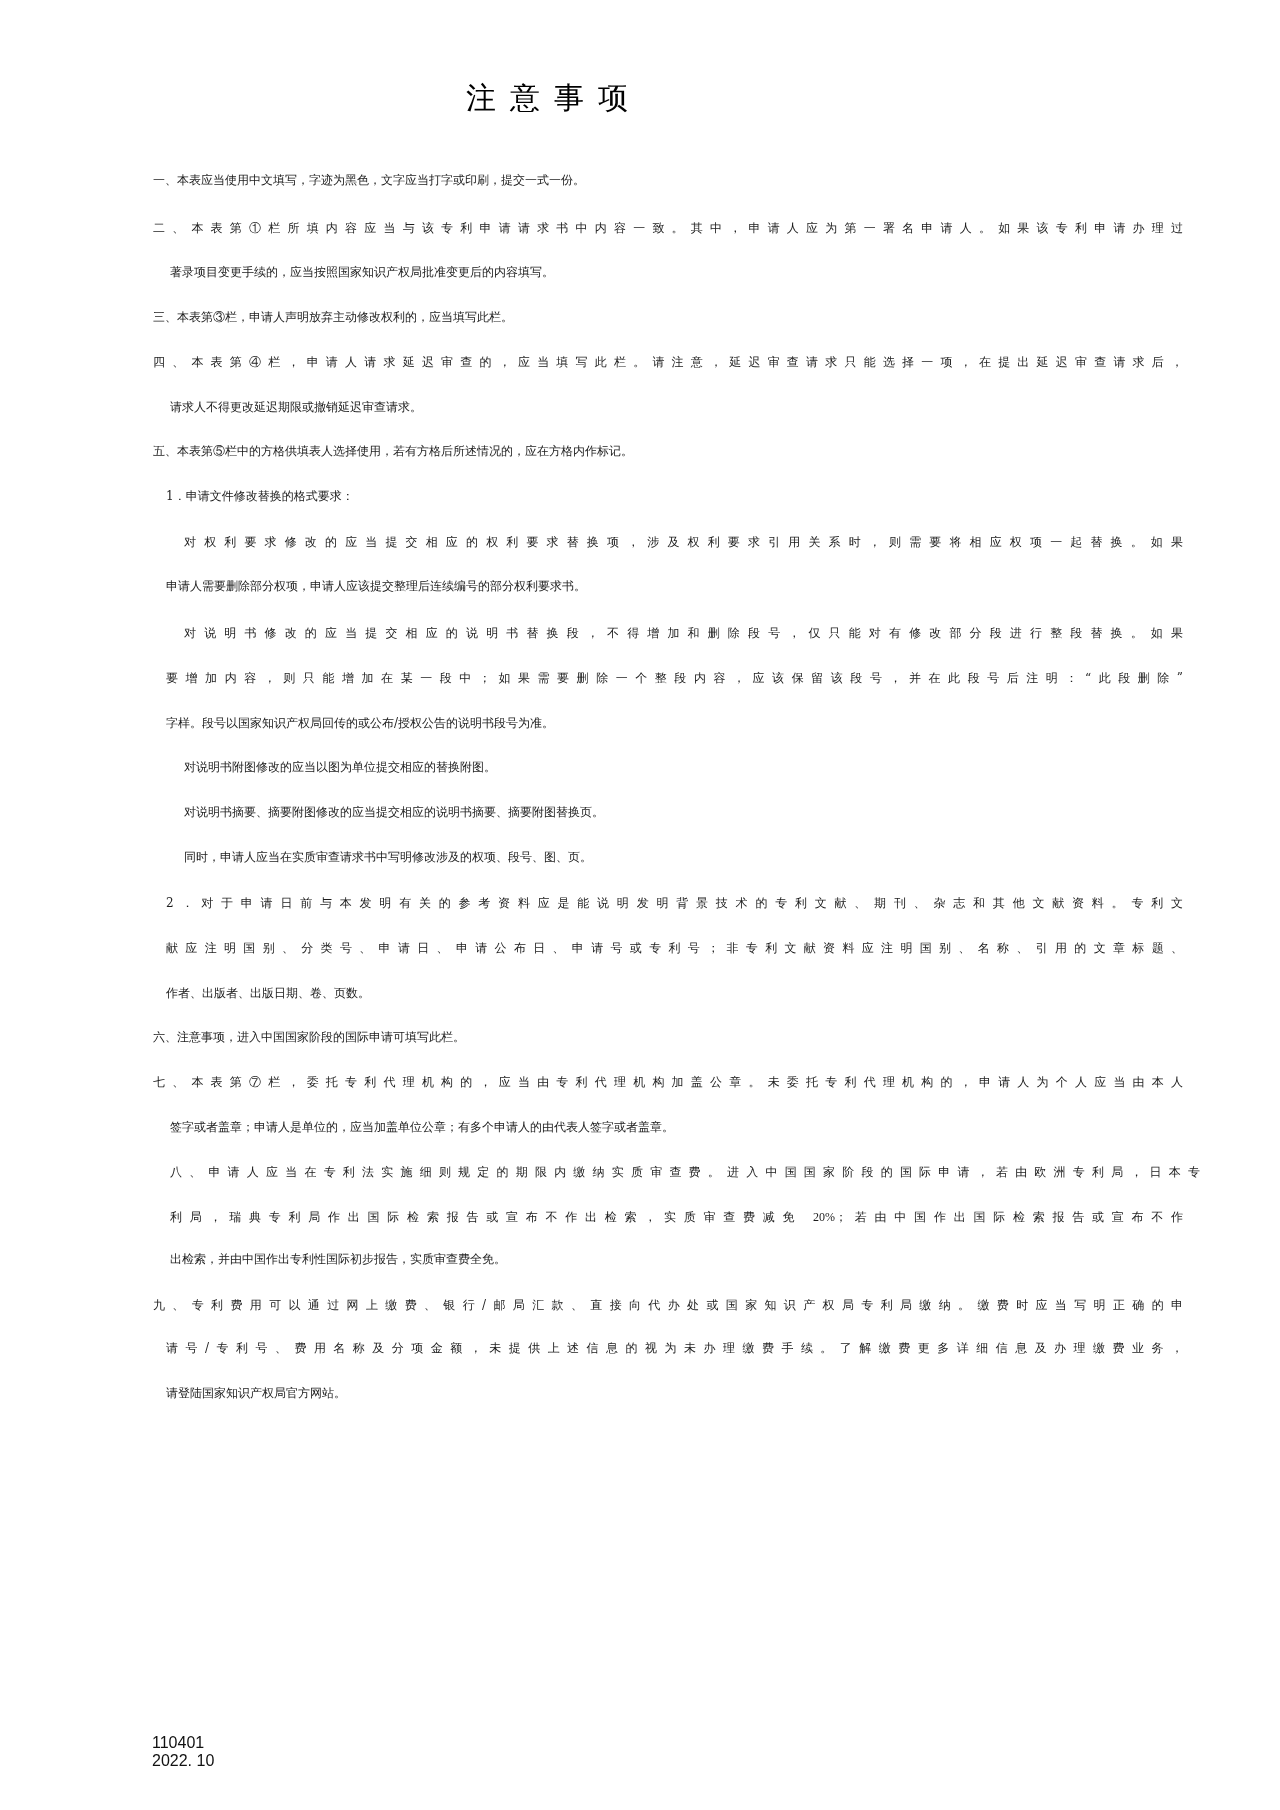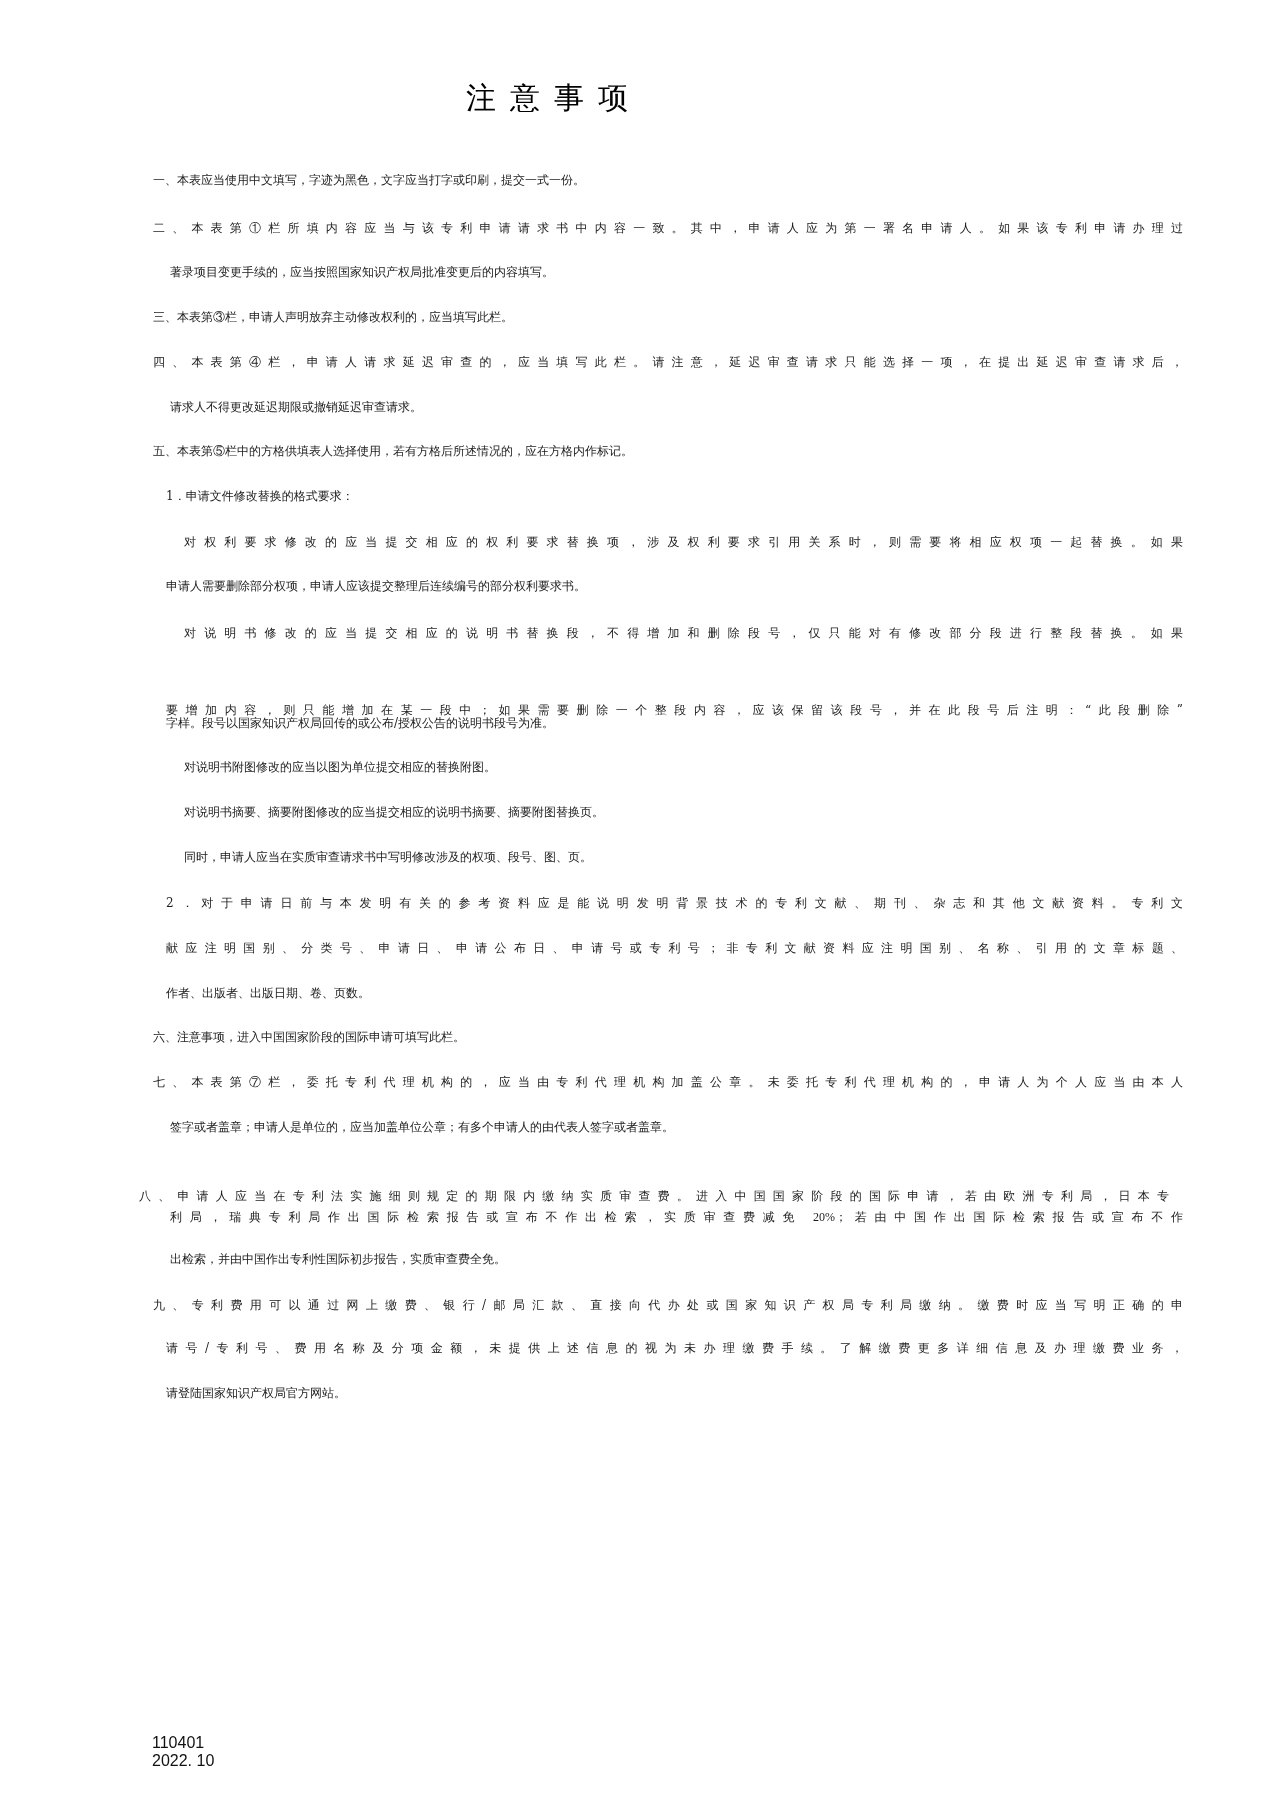--- a/index.html
+++ b/index.html
@@ -29,35 +29,35 @@
   <div class="line" style="top:305px;left:153px;">三、本表第③栏，申请人声明放弃主动修改权利的，应当填写此栏。</div>
 
   <div class="line just" style="top:350px;left:153px;width:1030px;">四、本表第④栏，申请人请求延迟审查的，应当填写此栏。请注意，延迟审查请求只能选择一项，在提出延迟审查请求后，</div>
   <div class="line" style="top:395px;left:170px;">请求人不得更改延迟期限或撤销延迟审查请求。</div>
 
   <div class="line" style="top:439px;left:153px;">五、本表第⑤栏中的方格供填表人选择使用，若有方格后所述情况的，应在方格内作标记。</div>
   <div class="line" style="top:484px;left:166px;">1．申请文件修改替换的格式要求：</div>
   <div class="line just" style="top:530px;left:184px;width:999px;">对权利要求修改的应当提交相应的权利要求替换项，涉及权利要求引用关系时，则需要将相应权项一起替换。如果</div>
   <div class="line" style="top:574px;left:166px;">申请人需要删除部分权项，申请人应该提交整理后连续编号的部分权利要求书。</div>
   <div class="line just" style="top:621px;left:184px;width:999px;">对说明书修改的应当提交相应的说明书替换段，不得增加和删除段号，仅只能对有修改部分段进行整段替换。如果</div>
-  <div class="line just" style="top:698px;left:166px;width:1017px;">要增加内容，则只能增加在某一段中；如果需要删除一个整段内容，应该保留该段号，并在此段号后注明：“此段删除”</div>
+  <div class="line just" style="top:666px;left:166px;width:1017px;">要增加内容，则只能增加在某一段中；如果需要删除一个整段内容，应该保留该段号，并在此段号后注明：“此段删除”</div>
   <div class="line" style="top:711px;left:166px;">字样。段号以国家知识产权局回传的或公布/授权公告的说明书段号为准。</div>
   <div class="line" style="top:755px;left:184px;">对说明书附图修改的应当以图为单位提交相应的替换附图。</div>
   <div class="line" style="top:800px;left:184px;">对说明书摘要、摘要附图修改的应当提交相应的说明书摘要、摘要附图替换页。</div>
   <div class="line" style="top:845px;left:184px;">同时，申请人应当在实质审查请求书中写明修改涉及的权项、段号、图、页。</div>
   <div class="line just" style="top:891px;left:166px;width:1017px;">2．对于申请日前与本发明有关的参考资料应是能说明发明背景技术的专利文献、期刊、杂志和其他文献资料。专利文</div>
   <div class="line just" style="top:936px;left:166px;width:1017px;">献应注明国别、分类号、申请日、申请公布日、申请号或专利号；非专利文献资料应注明国别、名称、引用的文章标题、</div>
   <div class="line" style="top:981px;left:166px;">作者、出版者、出版日期、卷、页数。</div>
 
   <div class="line" style="top:1025px;left:153px;">六、注意事项，进入中国国家阶段的国际申请可填写此栏。</div>
 
   <div class="line just" style="top:1070px;left:153px;width:1030px;">七、本表第⑦栏，委托专利代理机构的，应当由专利代理机构加盖公章。未委托专利代理机构的，申请人为个人应当由本人</div>
   <div class="line" style="top:1115px;left:170px;">签字或者盖章；申请人是单位的，应当加盖单位公章；有多个申请人的由代表人签字或者盖章。</div>
 
-  <div class="line just" style="top:1160px;left:139px;width:1030px;margin-top:24px;">八、申请人应当在专利法实施细则规定的期限内缴纳实质审查费。进入中国国家阶段的国际申请，若由欧洲专利局，日本专</div>
+  <div class="line just" style="top:1160px;left:170px;width:1030px;">八、申请人应当在专利法实施细则规定的期限内缴纳实质审查费。进入中国国家阶段的国际申请，若由欧洲专利局，日本专</div>
   <div class="line just" style="top:1205px;left:170px;width:1013px;font-family:Liberation Serif, serif;">利局，瑞典专利局作出国际检索报告或宣布不作出检索，实质审查费减免 20%；若由中国作出国际检索报告或宣布不作</div>
   <div class="line" style="top:1248px;left:170px;font-family:Liberation Mono, monospace;">出检索，并由中国作出专利性国际初步报告，实质审查费全免。</div>
 
   <div class="line just" style="top:1293px;left:153px;width:1030px;">九、专利费用可以通过网上缴费、银行/邮局汇款、直接向代办处或国家知识产权局专利局缴纳。缴费时应当写明正确的申</div>
   <div class="line just" style="top:1336px;left:166px;width:1017px;">请号/专利号、费用名称及分项金额，未提供上述信息的视为未办理缴费手续。了解缴费更多详细信息及办理缴费业务，</div>
   <div class="line" style="top:1381px;left:166px;">请登陆国家知识产权局官方网站。</div>
 </div>
 
 <div class="footer" style="top:1734px;">110401</div>
 <div class="footer" style="top:1752px;">2022. 10</div>

